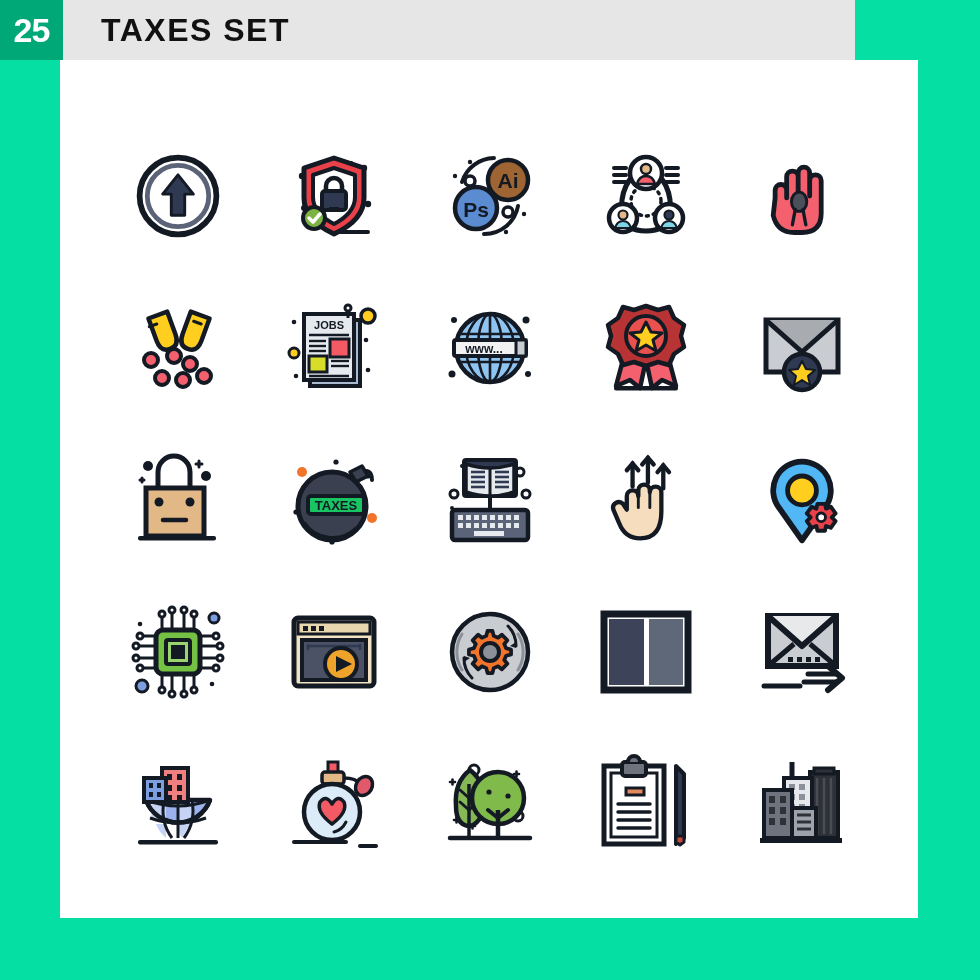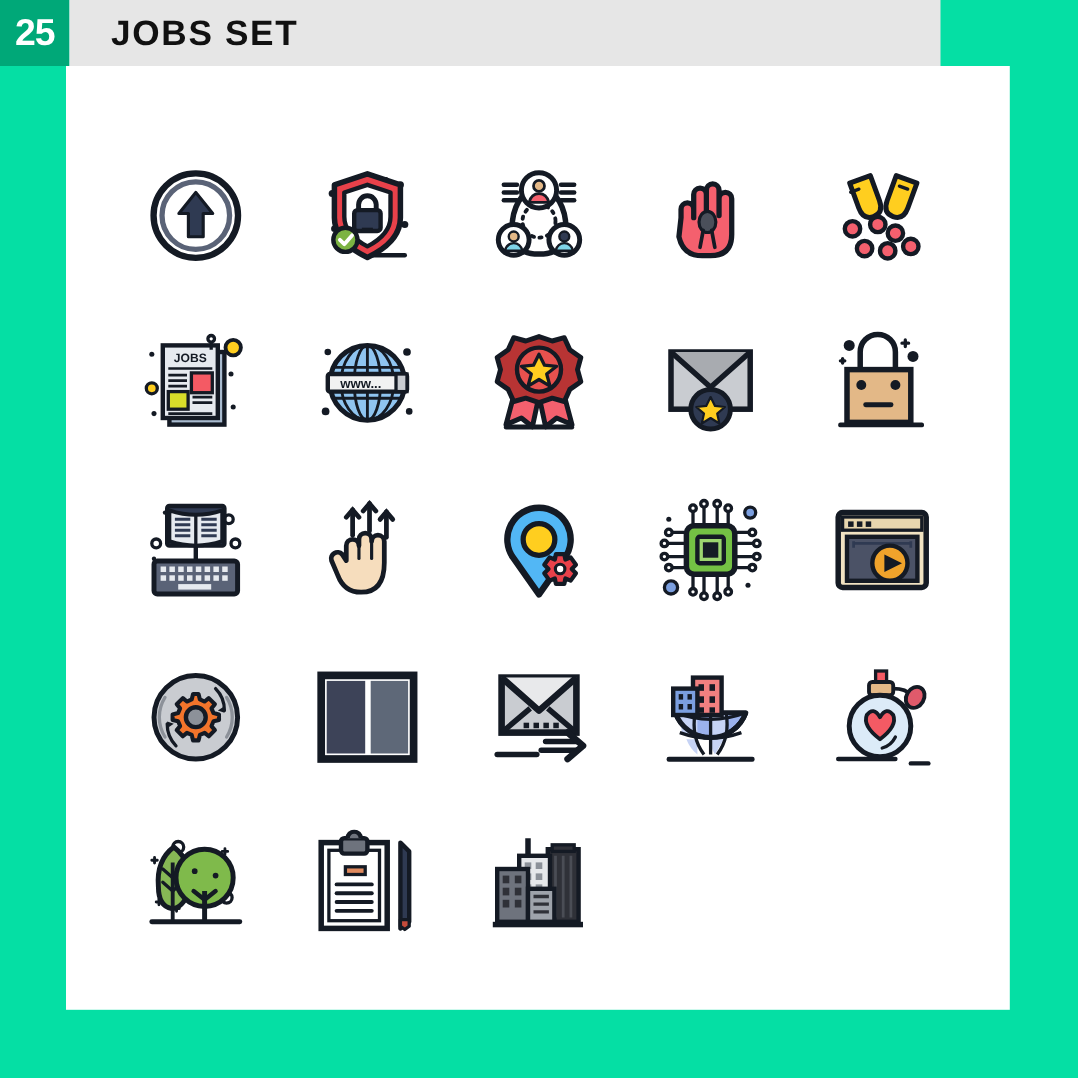--- a/index.html
+++ b/index.html
@@ -49,21 +49,21 @@
   .cell svg{display:block;}
 </style>
 </head>
 <body>
 
 <div class="page">
 
   <div class="header">
     <div class="badge">25</div>
     <div class="titlebar">
-      <span class="title">JOBS SET</span>
+      <span class="title">TAXES SET</span>
     </div>
   </div>
 
   <div class="sheet"></div>
 
   <div class="grid">
 
     <div class="cell">
       <svg width="96" height="96" viewBox="0 0 100 100">
         <circle cx="50" cy="50" r="40" fill="#fff" stroke="#141A24" stroke-width="6"></circle>
@@ -84,20 +84,36 @@
         <path d="M50 22 L71 29 L71 51 Q71 67 50 78 Q29 67 29 51 L29 29 Z" fill="#ffffff" stroke="#141A24" stroke-width="4" stroke-linejoin="round"></path>
         <path d="M42 46 L42 40 A8 8 0 0 1 58 40 L58 46" fill="none" stroke="#141A24" stroke-width="4.5"></path>
         <rect x="38" y="45" width="24" height="19" rx="3" fill="#2F3A52" stroke="#141A24" stroke-width="4"></rect>
         <rect x="45" y="61" width="10" height="4" fill="#141A24"></rect>
         <circle cx="30" cy="72" r="11" fill="#7CB342" stroke="#141A24" stroke-width="4"></circle>
         <path d="M25 72 L29 76 L36 68" fill="none" stroke="#ffffff" stroke-width="3.5" stroke-linecap="round" stroke-linejoin="round"></path>
         <rect x="52" y="84" width="34" height="4" rx="2" fill="#141A24"></rect>
       </svg>
     </div>
 
+    <div class="cell">
+      <svg width="100" height="100" viewBox="0 0 100 100">
+        <path d="M22 36 A34 34 0 0 1 54 12" fill="none" stroke="#141A24" stroke-width="4" stroke-linecap="round"></path>
+        <path d="M78 60 A34 34 0 0 1 44 88" fill="none" stroke="#141A24" stroke-width="4" stroke-linecap="round"></path>
+        <circle cx="15" cy="30" r="2.2" fill="#141A24"></circle>
+        <circle cx="30" cy="16" r="2.2" fill="#141A24"></circle>
+        <circle cx="84" cy="68" r="2.2" fill="#141A24"></circle>
+        <circle cx="66" cy="86" r="2.2" fill="#141A24"></circle>
+        <circle cx="30" cy="35" r="5" fill="#ffffff" stroke="#141A24" stroke-width="3.5"></circle>
+        <circle cx="68" cy="66" r="5" fill="#ffffff" stroke="#141A24" stroke-width="3.5"></circle>
+        <circle cx="68" cy="34" r="20" fill="#9E6432" stroke="#141A24" stroke-width="4.5"></circle>
+        <text x="68" y="42" text-anchor="middle" font-family="'Liberation Sans',sans-serif" font-size="21" font-weight="bold" fill="#141A24">Ai</text>
+        <circle cx="36" cy="62" r="21" fill="#5B8BD0" stroke="#141A24" stroke-width="4.5"></circle>
+        <text x="36" y="71" text-anchor="middle" font-family="'Liberation Sans',sans-serif" font-size="21" font-weight="bold" fill="#141A24">Ps</text>
+      </svg>
+    </div>
 
     <div class="cell">
       <svg width="100" height="100" viewBox="0 0 100 100">
         <g stroke="#141A24" stroke-width="4" stroke-linecap="round">
           <line x1="18" y1="22" x2="30" y2="22"></line>
             <line x1="18" y1="29" x2="30" y2="29"></line>
             <line x1="18" y1="36" x2="30" y2="36"></line>
           <line x1="70" y1="22" x2="82" y2="22"></line>
             <line x1="70" y1="29" x2="82" y2="29"></line>
             <line x1="70" y1="36" x2="82" y2="36"></line>
@@ -221,20 +237,36 @@
         <path d="M68 14 l6 0 M71 11 l0 6" stroke="#141A24" stroke-width="3" stroke-linecap="round"></path>
         <path d="M30 40 L30 22 A12 12 0 0 1 62 22 L62 40" fill="none" stroke="#141A24" stroke-width="5"></path>
         <rect x="18" y="38" width="58" height="48" fill="#E3B887" stroke="#141A24" stroke-width="5"></rect>
         <circle cx="31" cy="52" r="4.5" fill="#141A24"></circle>
         <circle cx="62" cy="52" r="4.5" fill="#141A24"></circle>
         <line x1="35" y1="70" x2="58" y2="70" stroke="#141A24" stroke-width="4.5" stroke-linecap="round"></line>
         <rect x="10" y="86" width="78" height="4.5" rx="2" fill="#141A24"></rect>
       </svg>
     </div>
 
+    <div class="cell">
+      <svg width="100" height="100" viewBox="0 0 100 100">
+        <circle cx="18" cy="22" r="5" fill="#F2742B"></circle>
+        <circle cx="88" cy="68" r="5" fill="#F2742B"></circle>
+        <circle cx="12" cy="62" r="2.6" fill="#141A24"></circle>
+        <circle cx="84" cy="26" r="2.6" fill="#141A24"></circle>
+        <circle cx="52" cy="12" r="2.6" fill="#141A24"></circle>
+        <circle cx="48" cy="92" r="2.6" fill="#141A24"></circle>
+        <path d="M74 24 Q88 16 88 30" fill="none" stroke="#141A24" stroke-width="4" stroke-linecap="round"></path>
+        <path d="M66 22 L78 16 L84 26 L72 32 Z" fill="#3A4050" stroke="#141A24" stroke-width="3.5" stroke-linejoin="round"></path>
+        <circle cx="48" cy="56" r="34" fill="#3A4050" stroke="#141A24" stroke-width="5"></circle>
+        <path d="M20 72 A34 34 0 0 0 72 78" fill="none" stroke="#141A24" stroke-width="3"></path>
+        <rect x="24" y="46" width="56" height="18" rx="3" fill="#19C463" stroke="#141A24" stroke-width="4"></rect>
+        <text x="52" y="60" text-anchor="middle" font-family="'Liberation Sans',sans-serif" font-size="13" font-weight="bold" fill="#141A24">TAXES</text>
+      </svg>
+    </div>
 
     <div class="cell">
       <svg width="100" height="100" viewBox="0 0 100 100">
         <circle cx="14" cy="44" r="4" fill="none" stroke="#141A24" stroke-width="3"></circle>
         <circle cx="86" cy="44" r="4" fill="none" stroke="#141A24" stroke-width="3"></circle>
         <circle cx="80" cy="22" r="4" fill="none" stroke="#141A24" stroke-width="3"></circle>
         <circle cx="22" cy="16" r="2" fill="#141A24"></circle>
         <circle cx="12" cy="58" r="2" fill="#141A24"></circle>
         <circle cx="70" cy="34" r="2" fill="#141A24"></circle>
         <line x1="50" y1="44" x2="50" y2="60" stroke="#141A24" stroke-width="4"></line>

